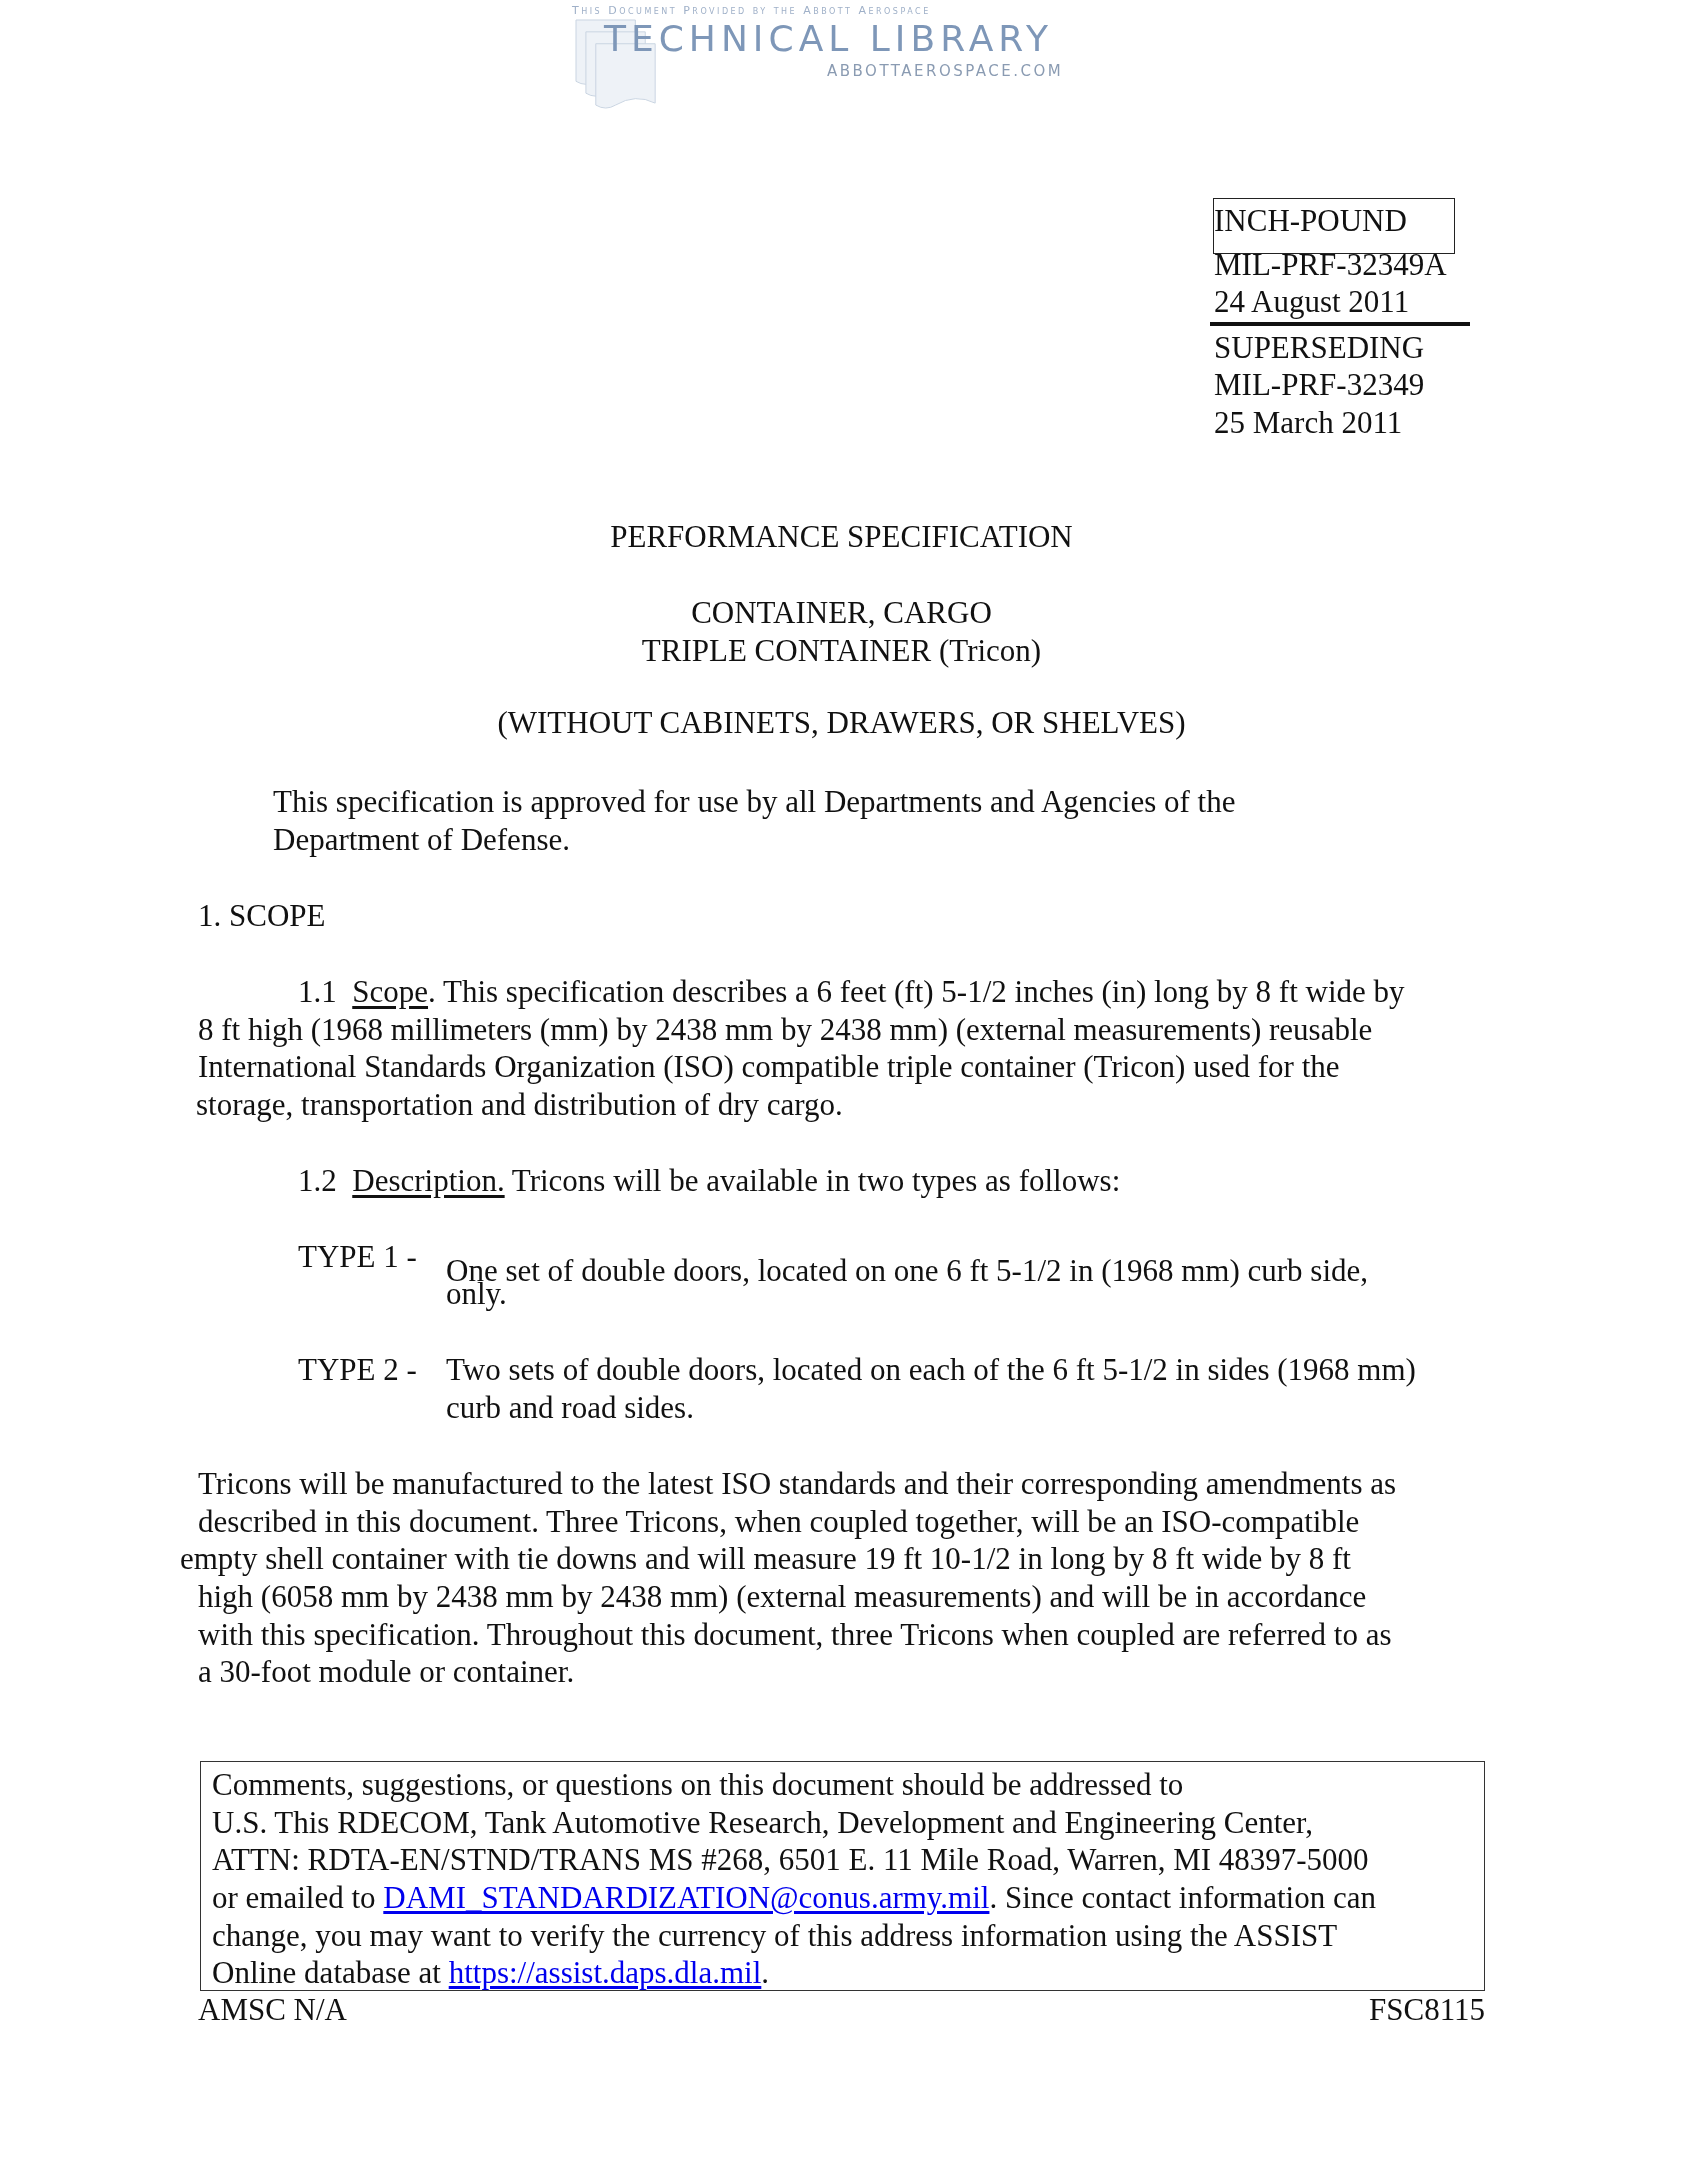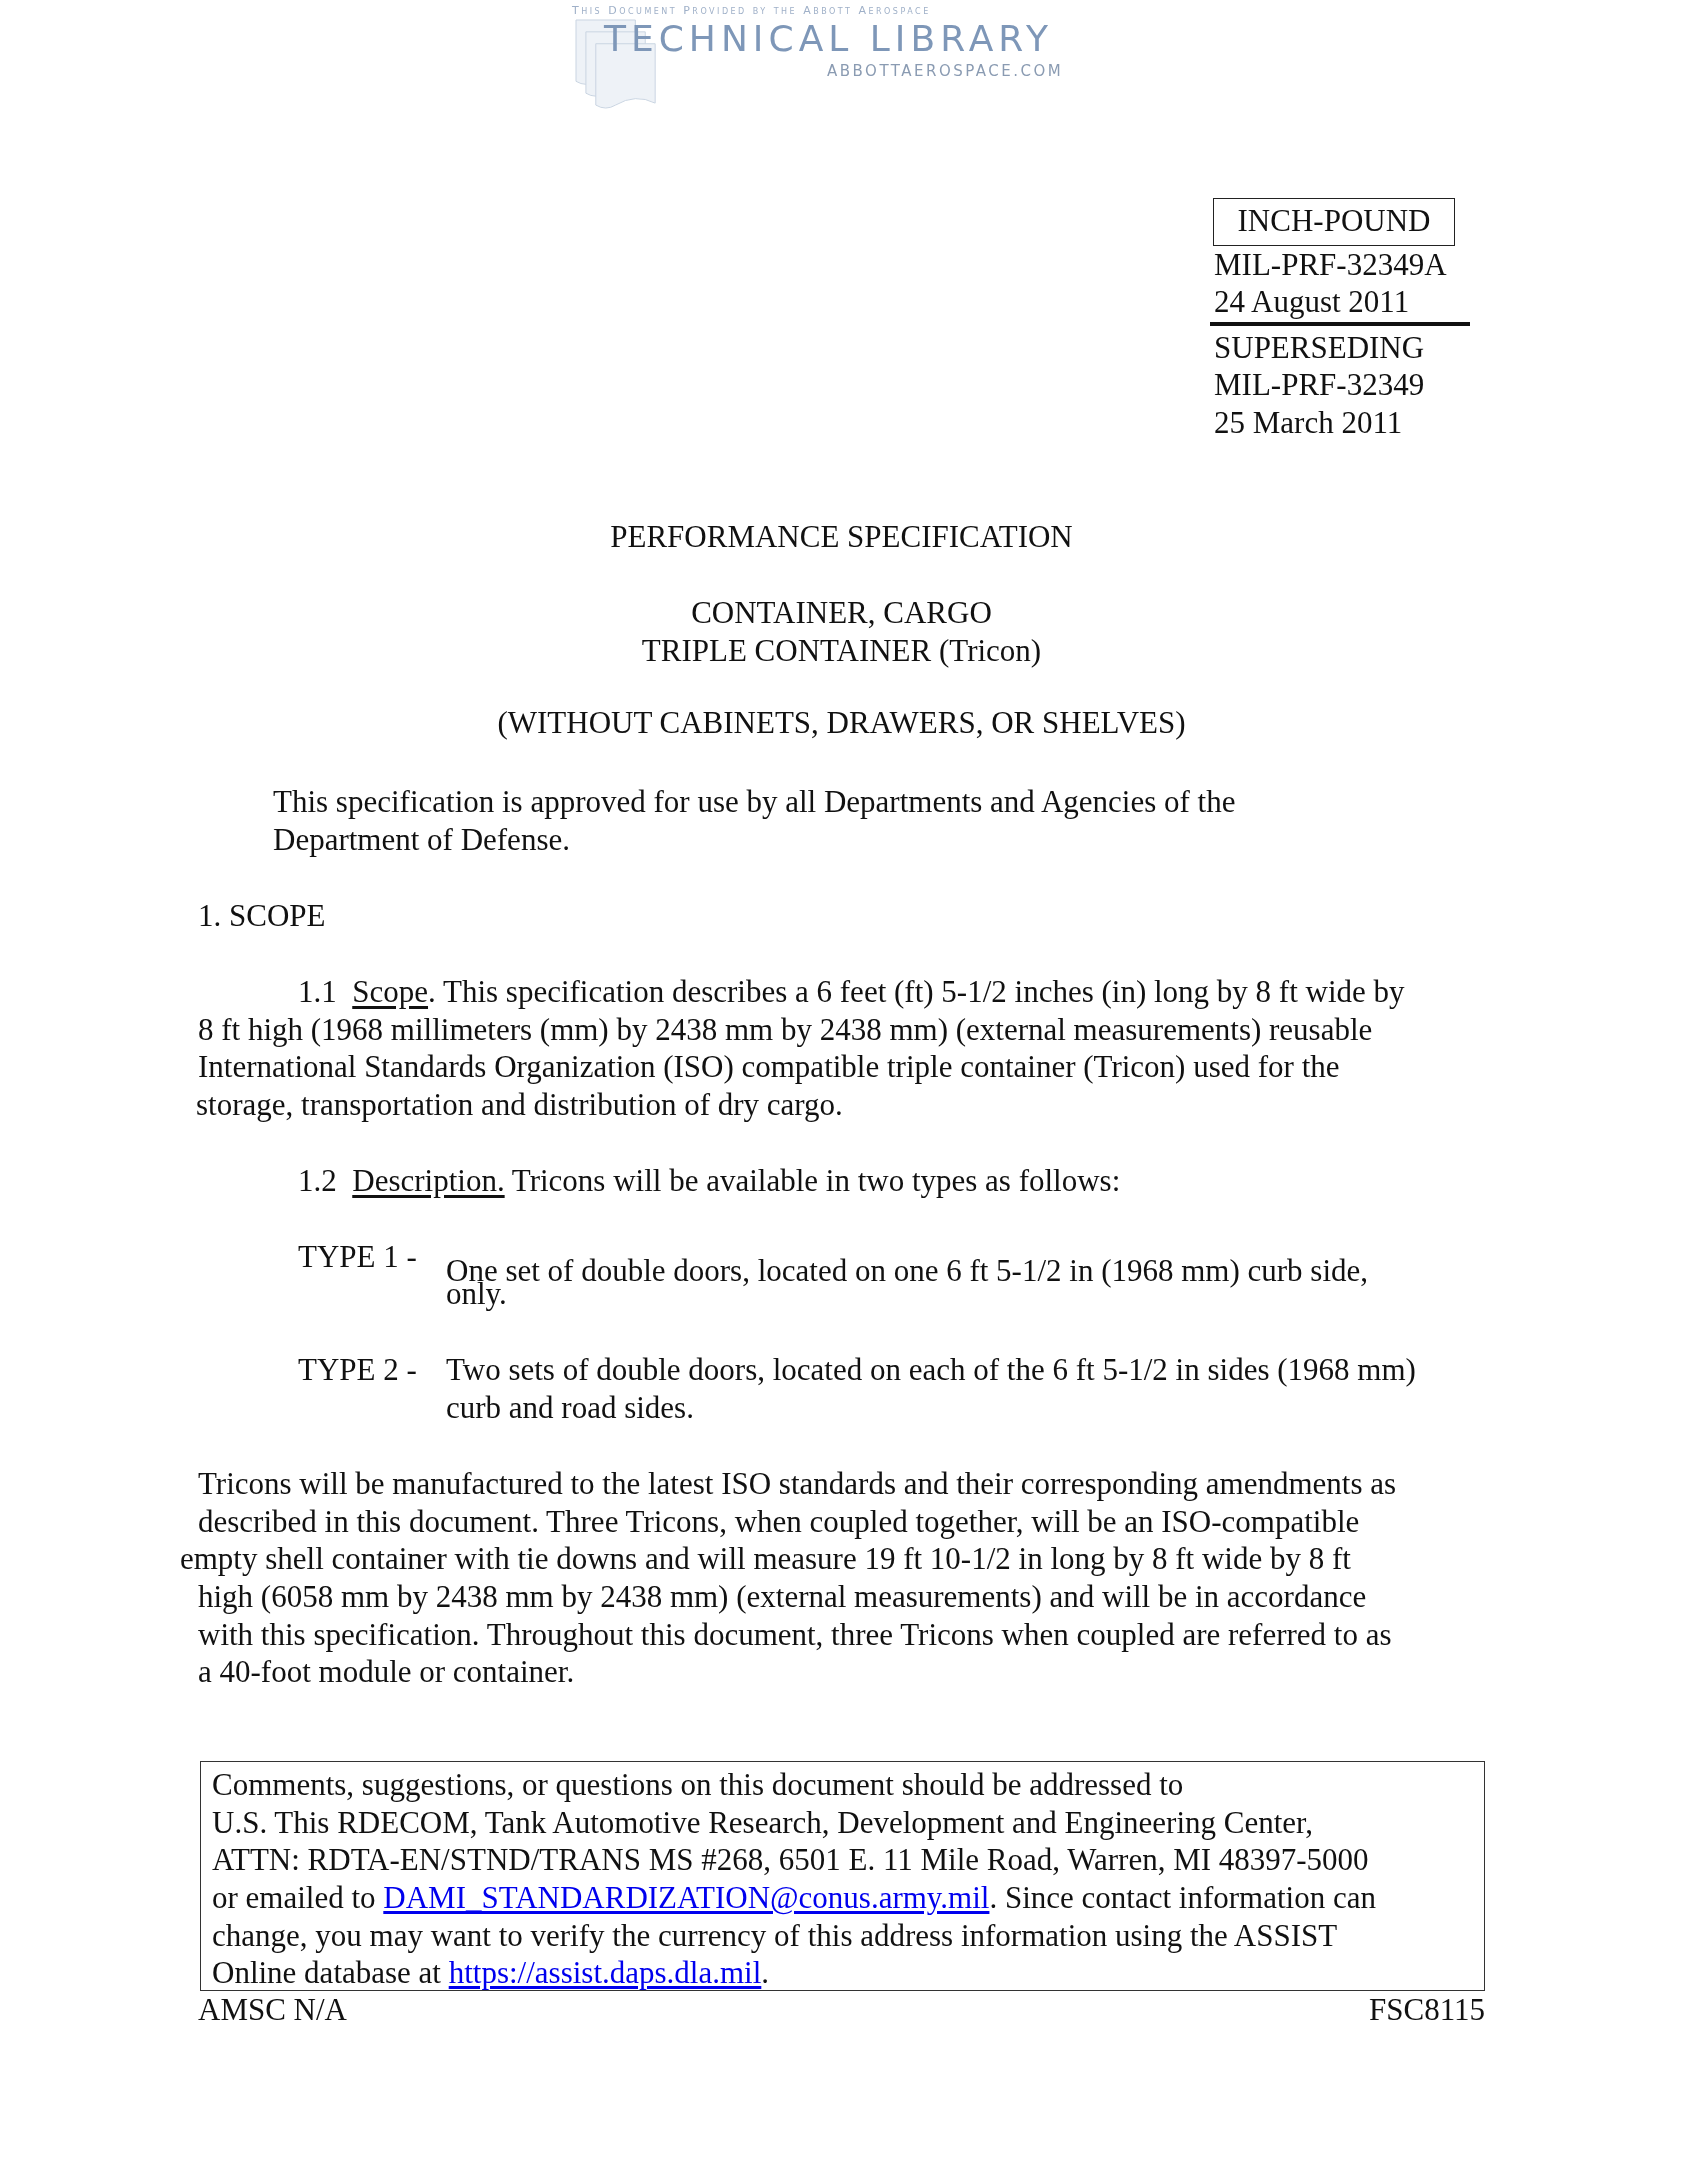--- a/index.html
+++ b/index.html
@@ -9,21 +9,21 @@
   .t { font-size:31px; line-height:38px; white-space:nowrap; }
 
   
   .wm { position:absolute; left:572px; top:4px; width:515px; height:109px; }
   .wm-top { position:absolute; left:0; top:0; font-family:"DejaVu Sans", sans-serif; font-size:11px; letter-spacing:2.5px; color:#9fb0c8; white-space:nowrap; font-variant:small-caps; }
   .wm-main { position:absolute; left:32px; top:14px; font-family:"DejaVu Sans", sans-serif; font-size:36px; letter-spacing:5px; color:#7e97b8; white-space:nowrap; }
   .wm-url { position:absolute; left:255px; top:58px; font-family:"DejaVu Sans", sans-serif; font-size:15px; letter-spacing:2.5px; color:#8a9bb2; white-space:nowrap; }
   .wm-pages { position:absolute; left:2px; top:14px; width:99px; height:94px; }
 
   
-  .ip-box { left:1213px; top:198px; width:242px; height:48px; border:1.5px solid #222; box-sizing:border-box; text-align:center; font-size:31px; line-height:44px; }
+  .ip-box { left:1213px; top:198px; width:242px; height:56px; border:1.5px solid #222; box-sizing:border-box; font-size:31px; line-height:44px; }
   .hdr-line { left:1210px; top:322px; width:260px; height:4px; background:#111; }
 
   .center { left:0; width:1683px; text-align:center; }
 
   .u { text-decoration:underline; text-underline-offset:4px; }
   .link { color:#0000ee; text-decoration:underline; text-underline-offset:3px; }
 
   .comment-box { left:200px; top:1761px; width:1285px; height:230px; border:1.5px solid #333; box-sizing:border-box; }
 </style>
 </head>
@@ -79,21 +79,21 @@
 
 <div class="abs t" style="left:298px; top:1351px;">TYPE 2  -</div>
 <div class="abs t" style="left:446px; top:1351px;">Two sets of double doors, located on each of the 6 ft 5-1/2 in sides (1968 mm)</div>
 <div class="abs t" style="left:446px; top:1389px;">curb and road sides.</div>
 
 <div class="abs t" style="left:198px; top:1465px;">Tricons will be manufactured to the latest ISO standards and their corresponding amendments as</div>
 <div class="abs t" style="left:198px; top:1503px;">described in this document.  Three Tricons, when coupled together, will be an ISO-compatible</div>
 <div class="abs t" style="left:180px; top:1540px;">empty shell container with tie downs and will measure 19 ft 10-1/2 in long by 8 ft wide by 8 ft</div>
 <div class="abs t" style="left:198px; top:1578px;">high (6058 mm by 2438 mm by 2438 mm) (external measurements) and will be in accordance</div>
 <div class="abs t" style="left:198px; top:1616px;">with this specification.  Throughout this document, three Tricons when coupled are referred to as</div>
-<div class="abs t" style="left:198px; top:1653px;">a 40-foot module or container.</div>
+<div class="abs t" style="left:198px; top:1653px;">a 30-foot module or container.</div>
 
 <div class="abs comment-box"></div>
 <div class="abs t" style="left:212px; top:1766px;">Comments, suggestions, or questions on this document should be addressed to</div>
 <div class="abs t" style="left:212px; top:1804px;">U.S. This RDECOM, Tank Automotive Research, Development and Engineering Center,</div>
 <div class="abs t" style="left:212px; top:1841px;">ATTN: RDTA-EN/STND/TRANS  MS #268, 6501 E. 11 Mile Road, Warren, MI 48397-5000</div>
 <div class="abs t" style="left:212px; top:1879px;">
   <span>or emailed to </span><a class="link">DAMI_STANDARDIZATION@conus.army.mil</a><span>.  Since contact information can</span>
 </div>
 <div class="abs t" style="left:212px; top:1917px;">change, you may want to verify the currency of this address information using the ASSIST</div>
 <div class="abs t" style="left:212px; top:1954px;">

